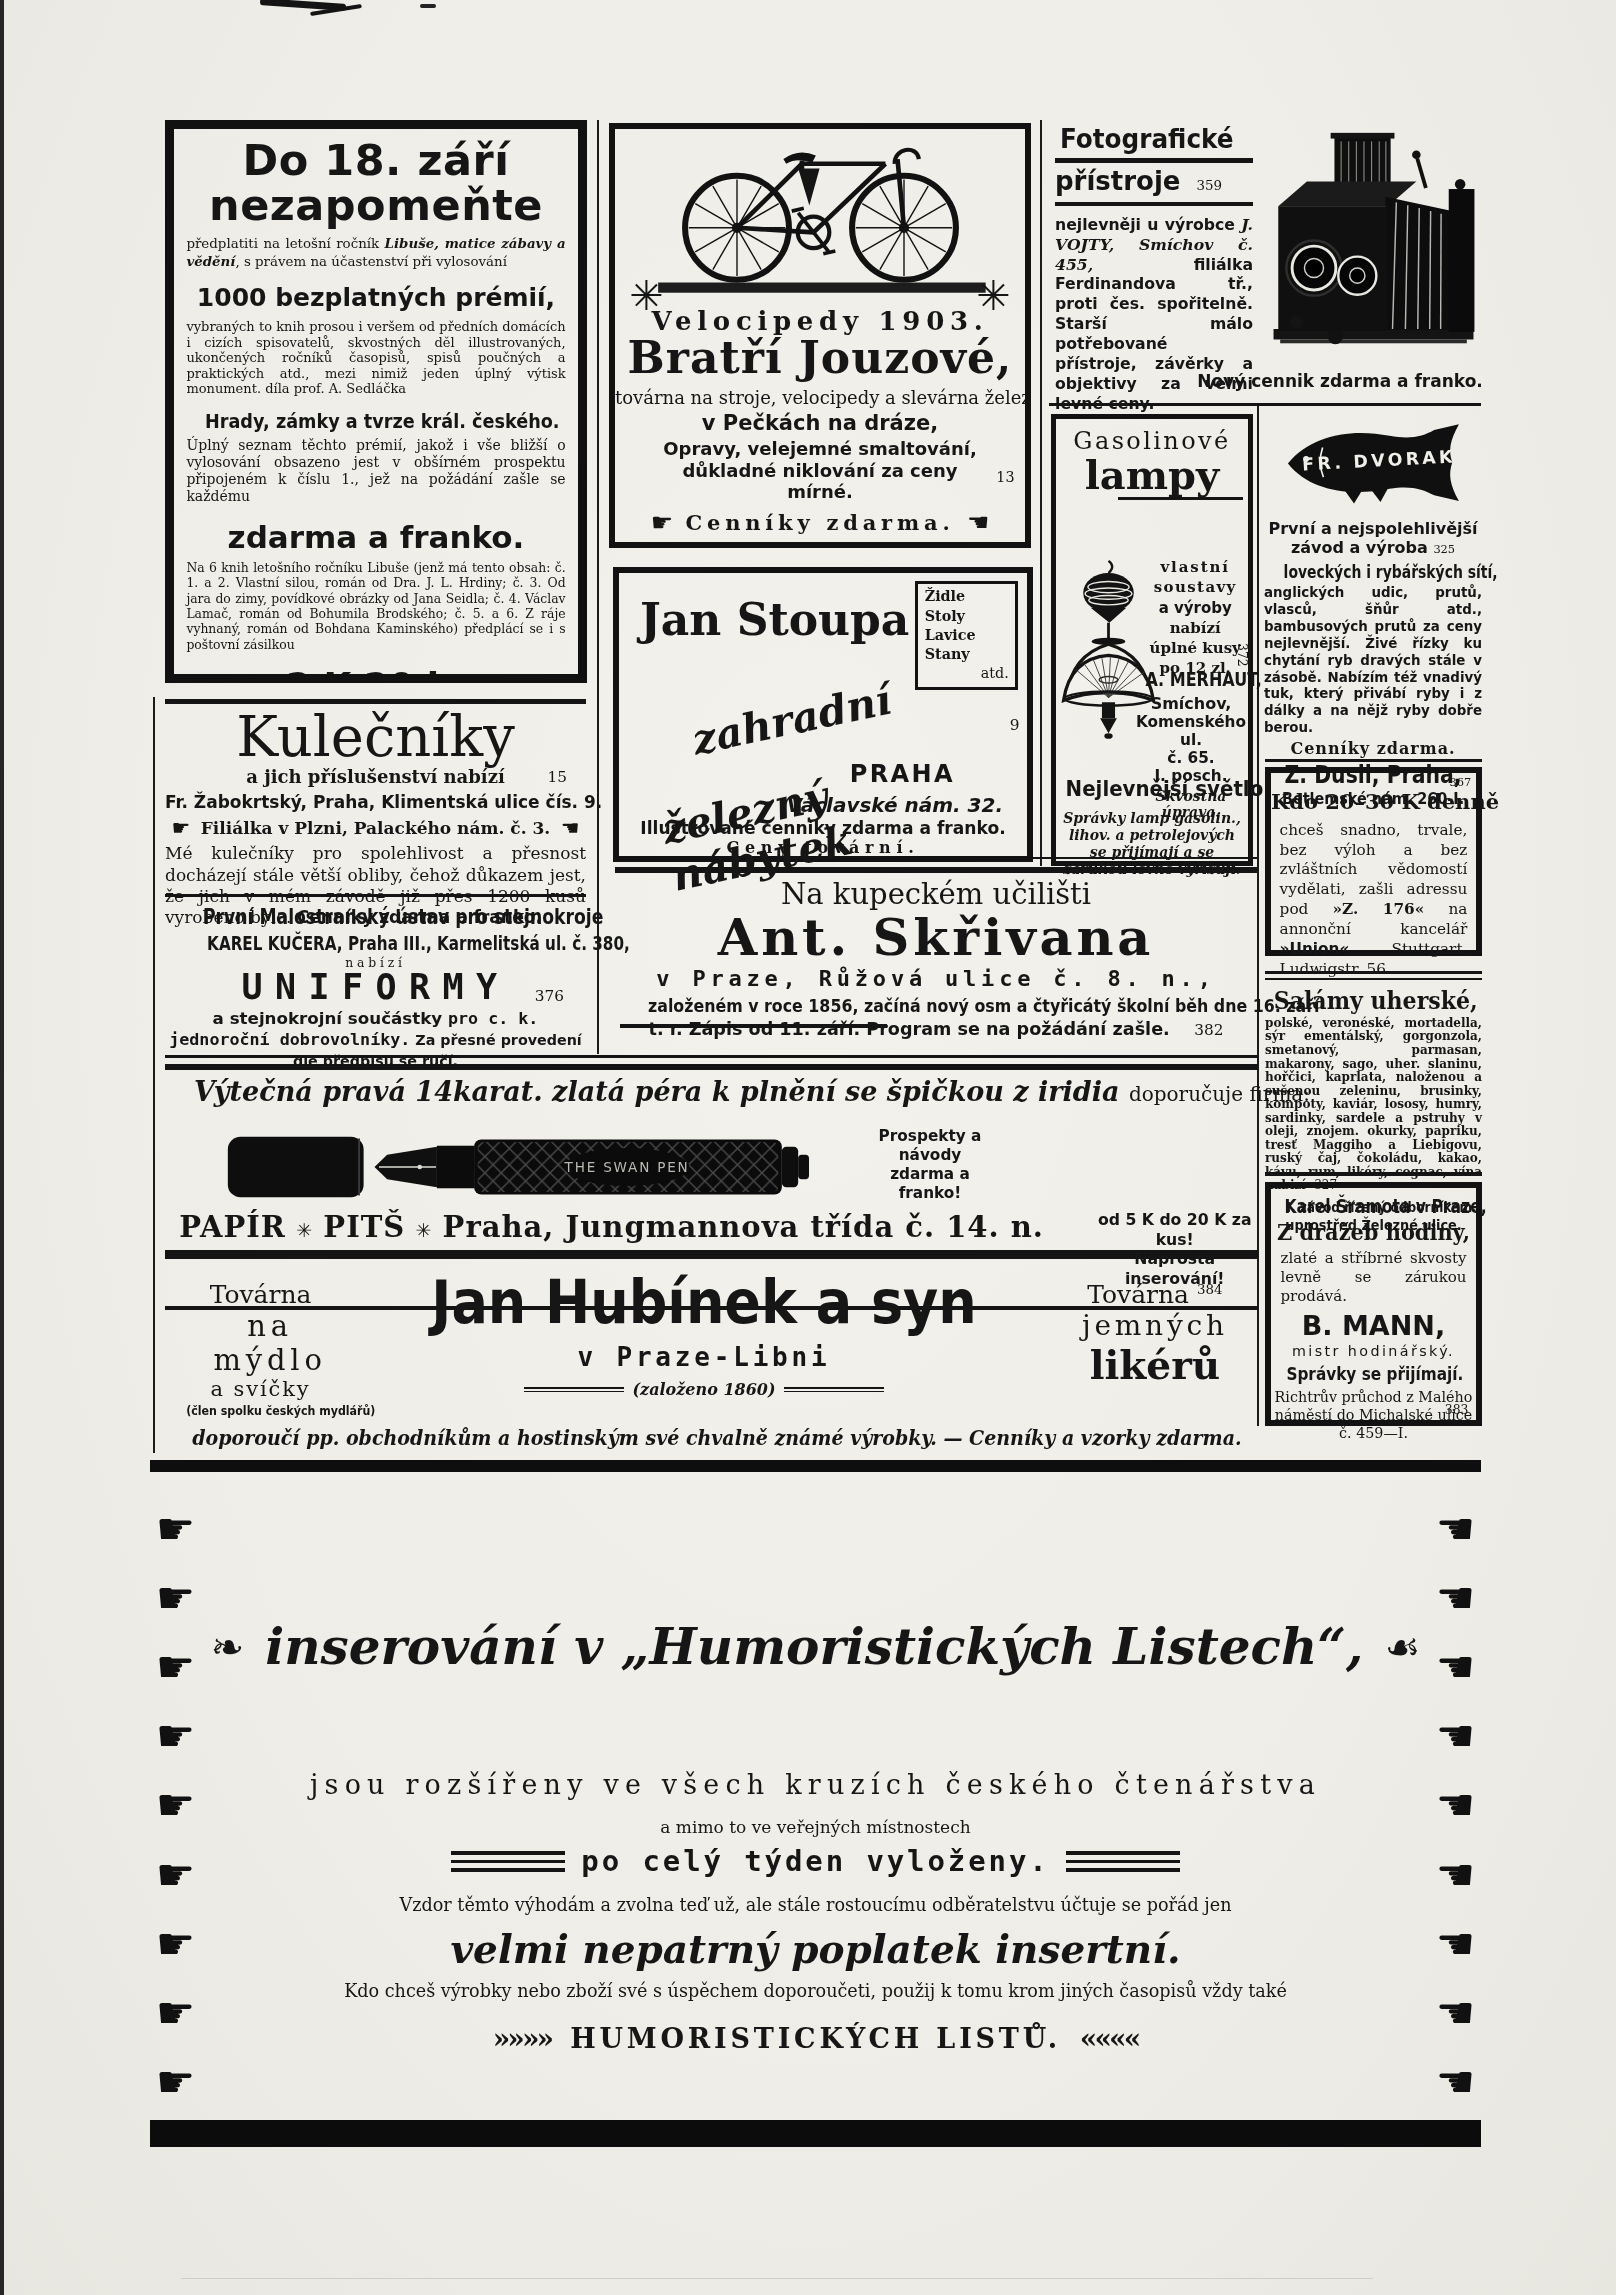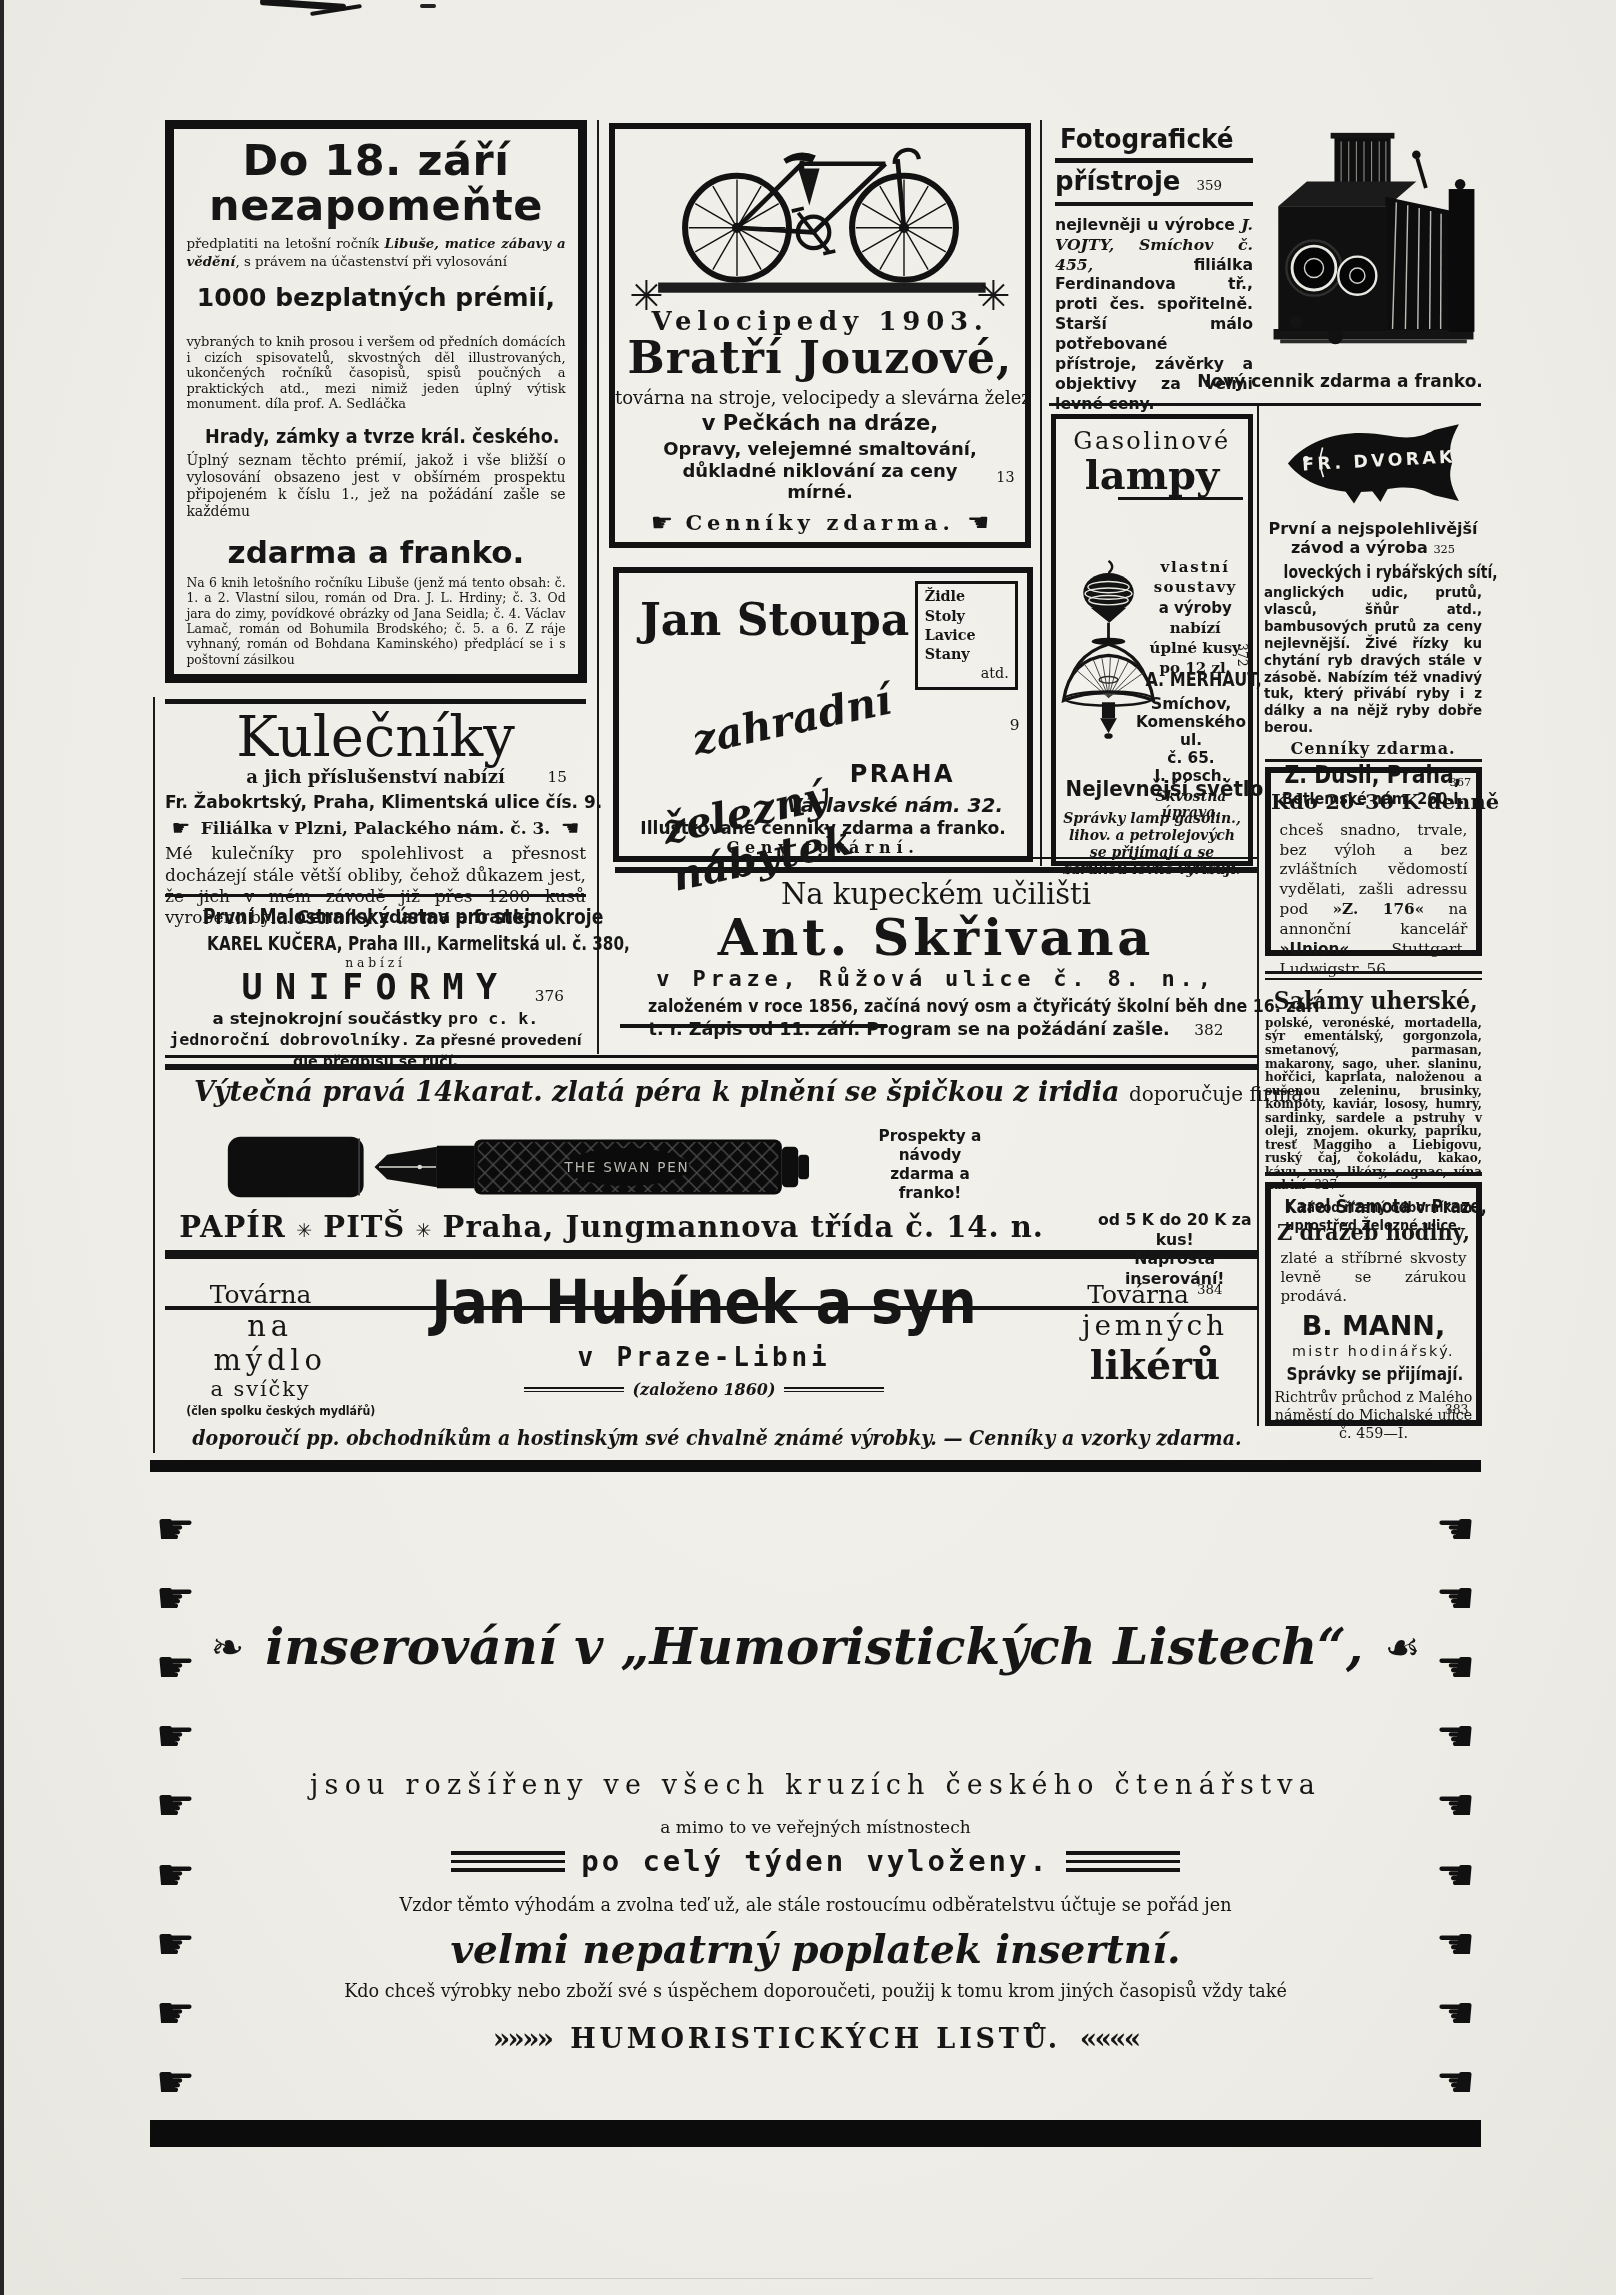--- a/index.html
+++ b/index.html
@@ -21,21 +21,21 @@
   .sx8{transform:scaleX(.8);transform-origin:center;}
   .bars{display:inline-block;width:91px;height:21px;
     background:linear-gradient(#141414 0 3.8px,transparent 3.8px 8.6px,#141414 8.6px 12.4px,transparent 12.4px 17px,#141414 17px 21px);}
   
   .edgeL{left:0;top:0;width:4.3px;height:2295px;background:#262626;}
   
   .libuse{left:165px;top:120px;width:422px;height:563px;border:9.5px solid #111;box-sizing:border-box;overflow:hidden;padding:8.6px 12.4px 0;}
   .lb-t{font-size:43px;line-height:1.06;letter-spacing:0.5px;}
   .lb-p1{font-size:13.4px;line-height:1.2;margin-top:6.7px;}
   .lb-prem{font-size:25px;margin-top:5.7px;}
-  .lb-p2{font-size:13px;line-height:1.2;margin-top:22px;}
+  .lb-p2{font-size:13px;line-height:1.2;margin-top:7px;}
   .lb-hrady{font-size:19.6px;margin-top:4.8px;}
   .lb-p3{font-size:14px;line-height:1.22;margin-top:3.8px;}
   .lb-zd{font-size:31px;margin-top:5.7px;}
   .lb-p4{font-size:12.4px;line-height:1.24;margin-top:4.8px;}
   .lb-price-row{display:flex;align-items:center;justify-content:center;gap:12.4px;margin-top:4.8px;}
   .lb-price{font-size:36px;}
   
   .velo{left:609px;top:123px;width:422px;height:425px;border:6.7px solid #121212;box-sizing:border-box;overflow:hidden;}
   .velo-star{position:absolute;font-size:41px;top:143px;}
   .ve-title{font-size:26px;letter-spacing:5.7px;margin-top:1.9px;}

